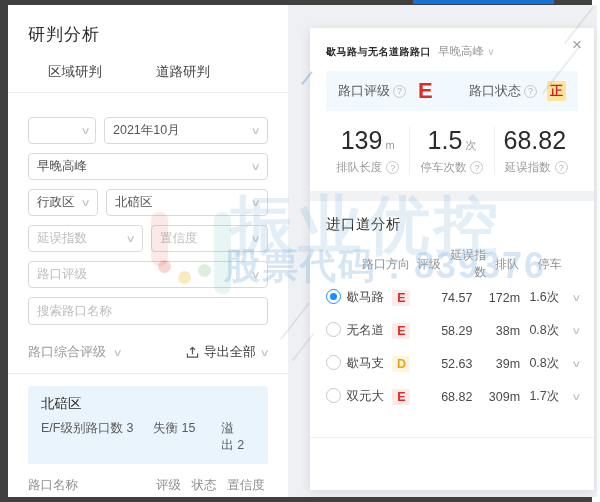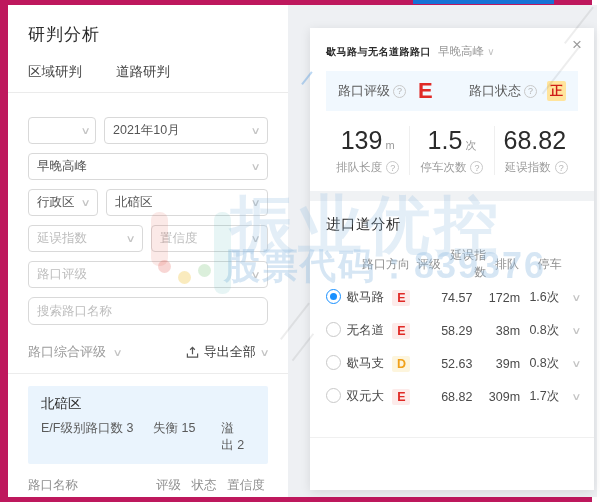--- a/index.html
+++ b/index.html
@@ -1,41 +1,41 @@
 <!DOCTYPE html>
 <html><head>
 <meta charset="utf-8">
 <style>
   * { box-sizing: border-box; margin: 0; padding: 0; }
   html,body { width:600px; height:502px; overflow:hidden; }
   body { font-family: "Liberation Sans", "DejaVu Sans", sans-serif; }
-  #frame { position:relative; width:592px; height:502px; background:#be185d; }
+  #frame { position:relative; width:592px; height:502px; background:#404040; }
   #bg { position:absolute; left:8px; top:5px; width:589px; height:492px; background:#eef0f3; }
   #topbar-accent { position:absolute; left:413px; top:0; width:141px; height:4px; background:#1672d6; }
 
   
   #left-panel { position:absolute; left:8px; top:5px; width:280px; height:492px; background:#fff; padding:18px 20px 0 20px; }
   .panel-title { font-size:17px; color:#2b2b2b; font-weight:500; letter-spacing:1px; }
   .tabs { display:flex; gap:34px; margin-top:17px; }
-  .tab { font-size:13.5px; color:#444; padding-bottom:9px; cursor:pointer; border-bottom:2px solid transparent; }
+  .tab { font-size:13.5px; color:#444; padding-bottom:9px; cursor:pointer; border-bottom:2px solid transparent;margin-left:20px; }
   .tab.active { color:#2196f3; border-bottom-color:#2196f3; }
   .tabs-divider { border:none; border-top:1px solid #ebebeb; margin:0 -20px; }
 
   .filters { margin-top:24px; }
   .frow { display:flex; gap:8px; margin-bottom:9px; }
   .sel, .inp { height:27px; border:1px solid #d9d9d9; border-radius:4px; background:#fff;
     display:flex; align-items:center; padding:0 8px; font-size:12.5px; color:#555; }
   .sel .lbl { flex:1; white-space:nowrap; overflow:hidden; }
   .sel .chev, .chev { color:#c3c3c3; font-size:10px; transform:scaleX(1.4); }
   .sel.placeholder .lbl, .inp .ph { color:#bdbdbd; }
   .w-sm1 { width:68px;gap:45px; } .w-lg1 { width:164px; }
   .w-full { width:240px; }
   .w-sm2 { width:70px; } .w-lg2 { width:162px; }
   .w-half1 { width:115px; } .w-half2 { width:117px; }
-  .inp { height:28px;border-radius:6px; }
+  .inp { height:28px; }
 
   .section-row { display:flex; align-items:center; margin-top:18px; }
   .section-label { font-size:13px; color:#9a9a9a; display:flex; align-items:center; gap:8px; }
   .export-group { margin-left:auto; display:flex; align-items:center; gap:5px; font-size:13px; color:#3d3d3d; cursor:pointer; }
   .divider { border:none; border-top:1px solid #ececec; margin:12px -20px 0 -20px; }
 
   .summary-card { margin-top:12px; background:#eaf4fd; border-radius:2px; padding:9px 13px 10px 13px; }
   .summary-district { font-size:13.5px; color:#2b2b2b; }
   .summary-stats { display:flex; margin-top:7px; font-size:12.5px; color:#5a5a5a; }
   .summary-stats .stat:nth-child(1){ width:118px; } .summary-stats .stat:nth-child(2){ width:72px; }

